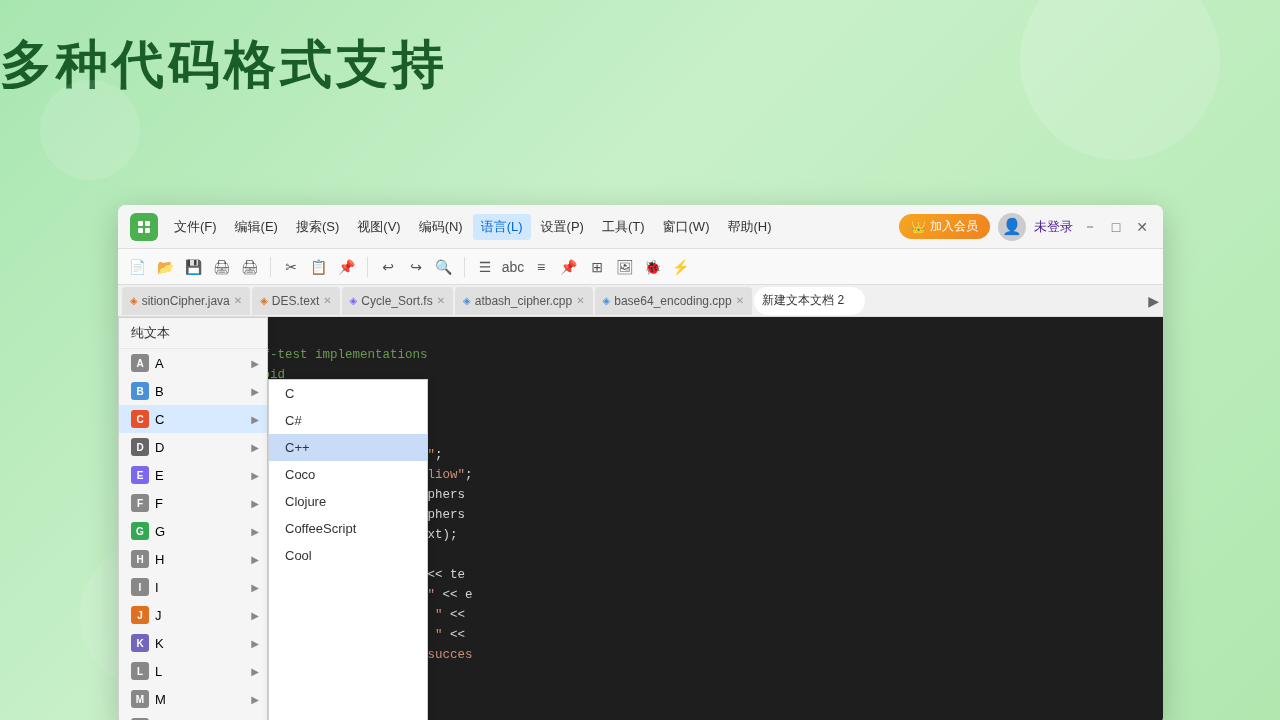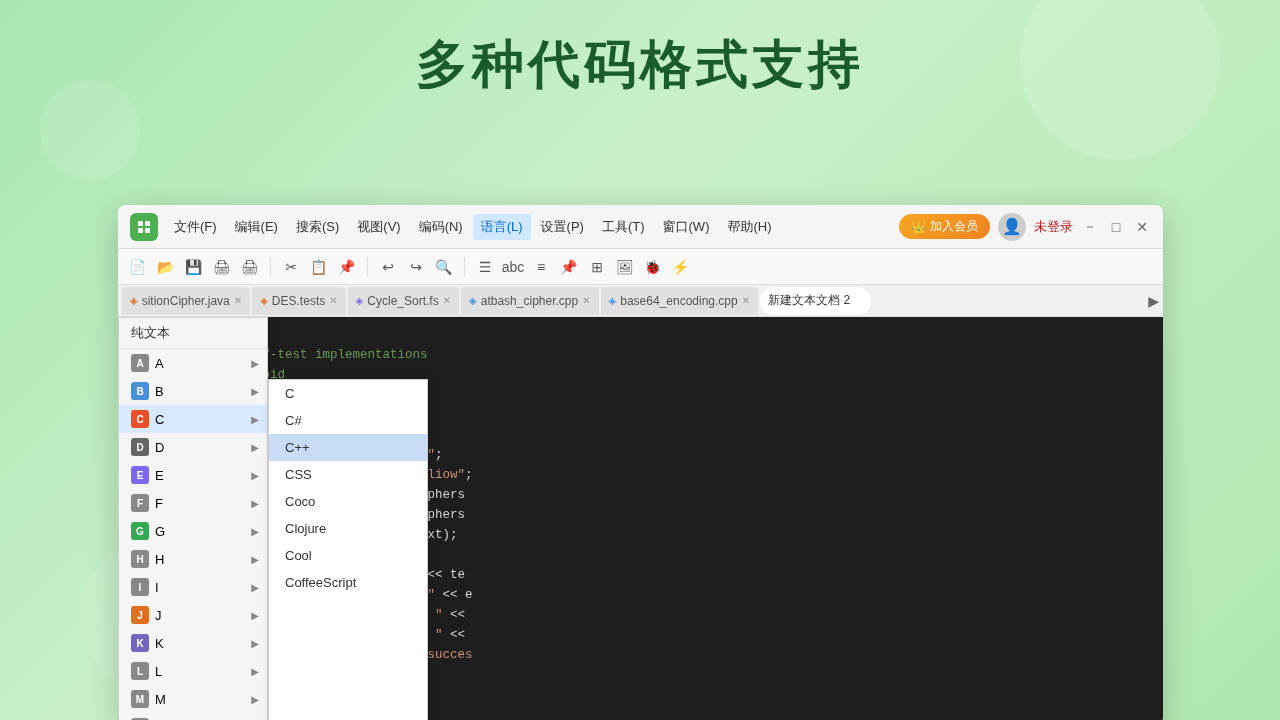--- a/index.html
+++ b/index.html
@@ -36,21 +36,21 @@
       width: 100px;
       height: 100px;
       border-radius: 50%;
       background: rgba(255,255,255,0.12);
       top: 80px;
       left: 40px;
     }
 
     
     .page-title {
-      text-align: center;
+      text-align: left;
       padding-top: 30px;
       padding-bottom: 20px;
       font-size: 52px;
       font-weight: 900;
       color: #1a5c2a;
       letter-spacing: 4px;
     }
 
     
     .editor-window {
@@ -132,21 +132,21 @@
       height: 28px;
       border-radius: 50%;
       background: #ccc;
       display: flex;
       align-items: center;
       justify-content: center;
       font-size: 16px;
     }
     .user-label {
       font-size: 13px;
-      color: #b91c1c;
+      color: #4c1d95;
     }
     .win-btn {
       width: 18px;
       height: 18px;
       border: none;
       background: none;
       cursor: pointer;
       font-size: 14px;
       color: #666;
     }
@@ -425,21 +425,21 @@
   </div>
 
   <div class="tab-bar">
     <div class="tab">
       <span class="tab-icon" style="color:#e07020">◈</span>
       <span>sitionCipher.java</span>
       <span class="tab-close">✕</span>
     </div>
     <div class="tab">
       <span class="tab-icon" style="color:#e07020">◈</span>
-      <span>DES.tests</span>
+      <span>DES.text</span>
       <span class="tab-close">✕</span>
     </div>
     <div class="tab">
       <span class="tab-icon" style="color:#7b68ee">◈</span>
       <span>Cycle_Sort.fs</span>
       <span class="tab-close">✕</span>
     </div>
     <div class="tab">
       <span class="tab-icon" style="color:#4a90d9">◈</span>
       <span>atbash_cipher.cpp</span>
@@ -575,22 +575,21 @@
           <span class="lang-icon" style="background:#888888">N</span>
           <span class="lang-label">N</span>
 
         </div>
       </div>
 
       <div class="lang-submenu-c" style="margin-top: 62px;">
         <div class="c-sub-item">C</div>
         <div class="c-sub-item">C#</div>
         <div class="c-sub-item selected">C++</div>
-        <div class="c-sub-item">CSS</div>
         <div class="c-sub-item">Coco</div>
         <div class="c-sub-item">Clojure</div>
+        <div class="c-sub-item">CoffeeScript</div>
         <div class="c-sub-item">Cool</div>
-        <div class="c-sub-item">CoffeeScript</div>
       </div>
     </div>
 
   </div>
 </div>
 
 </body></html>

